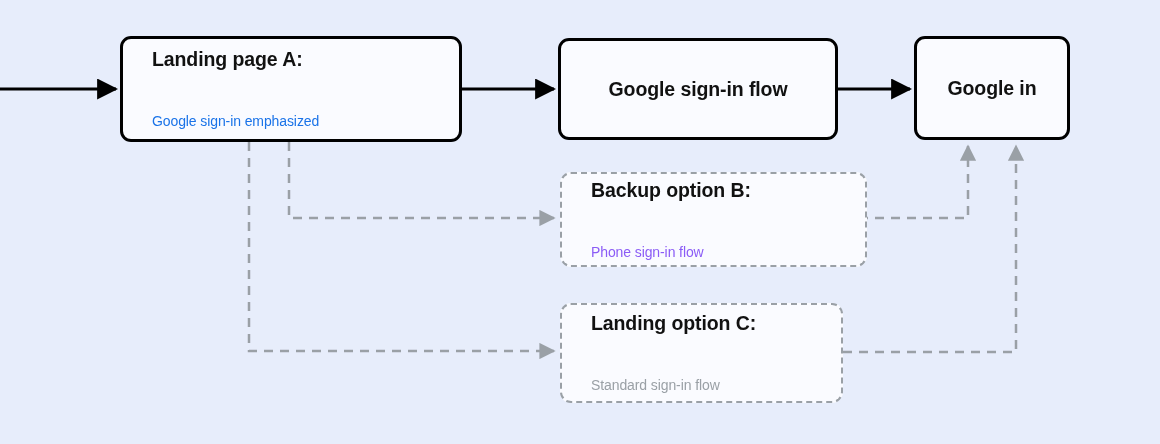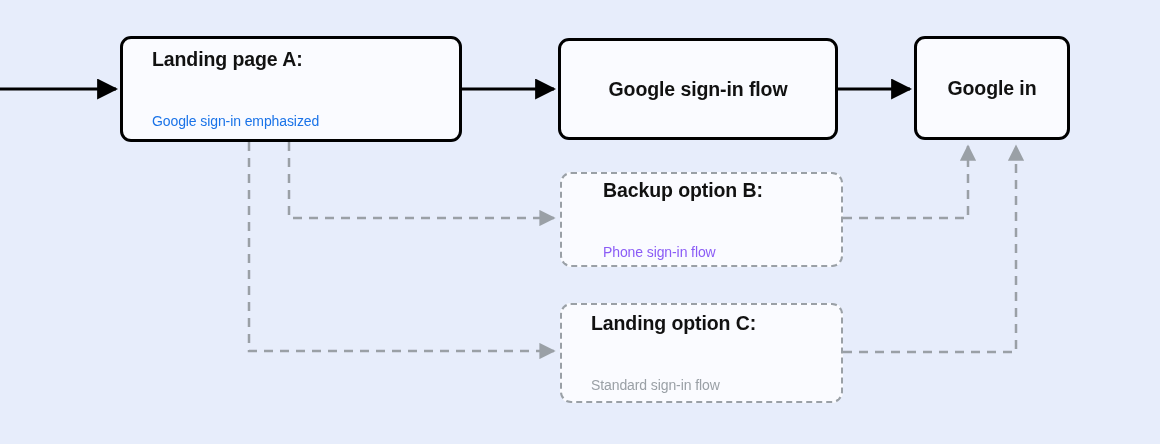--- a/index.html
+++ b/index.html
@@ -62,21 +62,21 @@
   .center {
     align-items: center;
     text-align: center;
   }
   .gap { height: 9px; }
 
   
   #node-landing     { left: 120px; top: 36px;  width: 342px; height: 106px; }
   #node-google      { left: 558px; top: 38px;  width: 280px; height: 102px; }
   #node-signedin    { left: 914px; top: 36px;  width: 156px; height: 104px; }
-  #node-backup-b    { left: 560px; top: 172px; width: 283px; height: 95px; padding-left: 12px; }
+  #node-backup-b    { left: 560px; top: 172px; width: 307px; height: 95px; }
   #node-backup-c    { left: 560px; top: 303px; width: 283px; height: 100px; }
 </style>
 </head>
 <body>
 
 <div id="diagram-root">
 
   <svg id="edge-layer" viewBox="0 0 1160 444" width="1160" height="444" aria-hidden="true">
     <defs>
       <marker id="arrow-black" viewBox="0 0 10 10" refX="9" refY="5" markerWidth="7" markerHeight="7" orient="auto-start-reverse">

